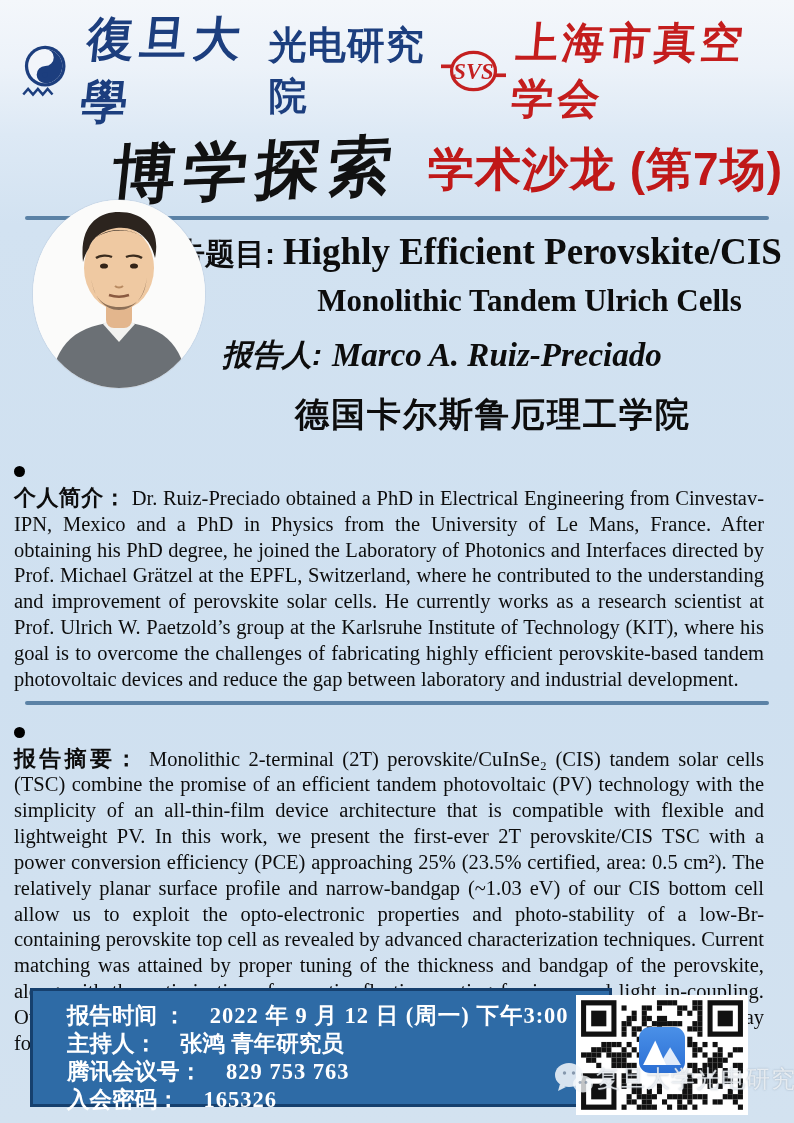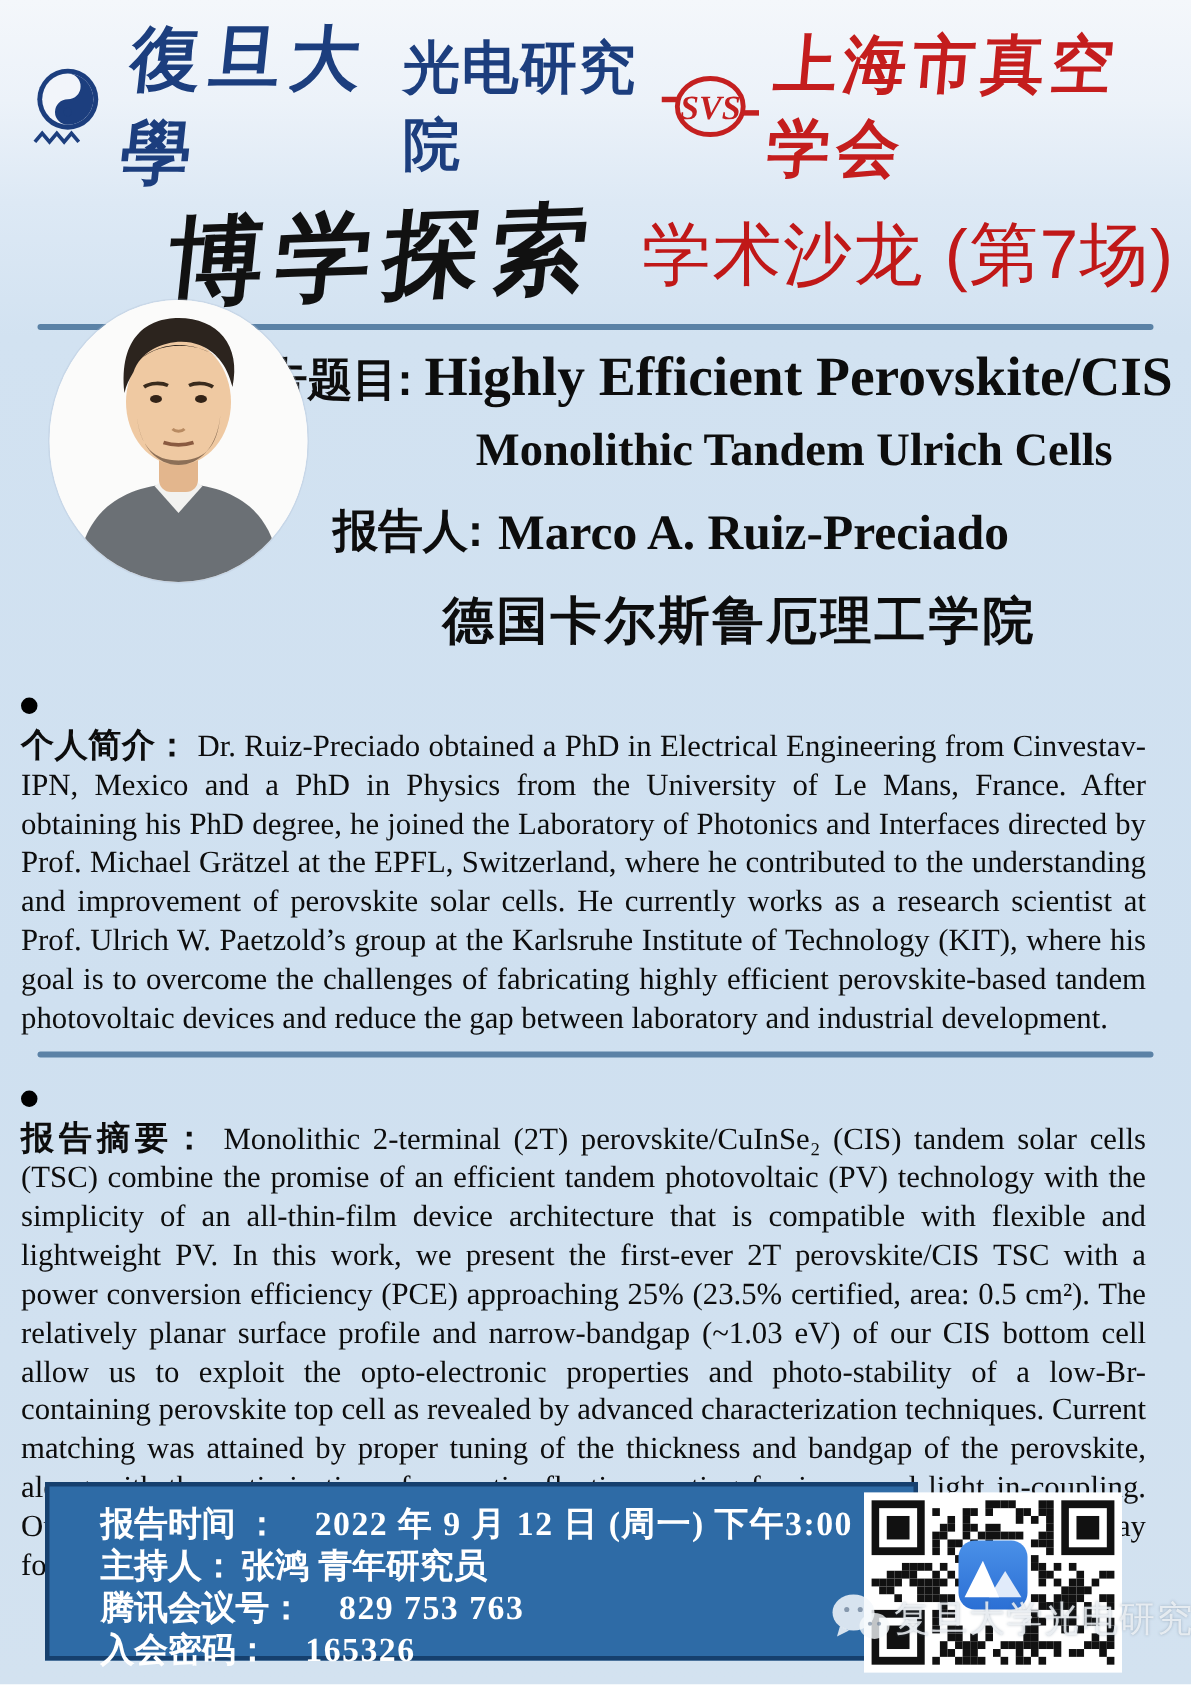--- a/index.html
+++ b/index.html
@@ -8,32 +8,32 @@
     background:linear-gradient(180deg,#f4f7fb 0%,#ecf2f9 6%,#dde9f5 12%,#d2e2f1 20%,#cfe0f0 60%,#d3e2f0 100%);
     font-family:"Liberation Sans","DejaVu Sans",sans-serif;
   }
   
   .hrow1{display:flex;align-items:center;padding:8px 18px 0 20px;}
   .uni-name{font-size:47px;font-weight:bold;color:#1c3e7e;margin-left:14px;letter-spacing:6px;transform:skewX(-6deg);font-family:"Liberation Serif",serif;}
   .inst-name{font-size:38px;font-weight:bold;color:#1c3e7e;margin-left:12px;letter-spacing:1px;}
   .society-name{font-size:42px;font-weight:bold;color:#c41d1d;margin-left:8px;letter-spacing:4px;transform:skewX(-5deg);font-family:"Liberation Serif",serif;}
   .hrow2{display:flex;align-items:center;margin:-4px 0 0 112px;height:80px;}
   .series-title{font-size:64px;font-weight:bold;color:#111;transform:rotate(-2deg) skewX(-8deg);letter-spacing:8px;font-family:"Liberation Serif",serif;}
-  .event-title{font-size:46px;font-weight:400;color:#c01818;margin-left:28px;letter-spacing:1px;}
+  .event-title{font-size:46px;font-weight:700;color:#c01818;margin-left:28px;letter-spacing:1px;}
   .divider{height:4px;background:#5b82a6;margin:6px 25px 0 25px;border-radius:2px;}
   
   .title-block{margin:10px 30px 0 145px;color:#0d0d0d;}
   .title-line1{display:flex;align-items:baseline;}
   .title-label{font-size:30px;font-weight:bold;white-space:nowrap;}
   .title-en{font-family:"Liberation Serif","DejaVu Serif",serif;font-weight:bold;font-size:37px;margin-left:8px;white-space:nowrap;}
   .title-line2{font-family:"Liberation Serif","DejaVu Serif",serif;font-weight:bold;font-size:31px;text-align:center;margin:8px 0 0 150px;}
   
   .speaker-photo{position:absolute;left:33px;top:200px;width:172px;height:188px;border-radius:50%;background:#fcfcfc;overflow:hidden;box-shadow:0 0 0 1px rgba(180,195,215,.35);}
   .speaker-block{margin:16px 30px 0 222px;}
-  .speaker-line{display:flex;align-items:flex-end;}
+  .speaker-line{display:flex;align-items:center;font-style:italic;}
   .speaker-label{font-size:30px;font-weight:bold;color:#0d0d0d;white-space:nowrap;}
   .speaker-name{font-family:"Liberation Serif","DejaVu Serif",serif;font-weight:bold;font-size:33px;color:#0d0d0d;margin-left:10px;white-space:nowrap;}
   .speaker-affiliation{font-size:34px;font-weight:bold;color:#0d0d0d;text-align:center;margin-top:16px;letter-spacing:2px;}
   
   .section{display:flex;margin:20px 30px 0 14px;flex-direction:column;}
   .section.abstract{margin-top:14px;}
   .bullet{width:26px;flex:0 0 26px;}
   .bullet::before{content:"";display:block;width:11px;height:11px;border-radius:50%;background:#000;margin-top:8px;}
   .section p{margin:0;flex:1;text-align:justify;font-family:"Liberation Serif","DejaVu Serif",serif;font-size:20.5px;line-height:1.26;color:#0d0d0d;}
   .sec-label{font-family:"Liberation Sans","DejaVu Sans",sans-serif;font-weight:bold;font-size:22px;}
@@ -129,21 +129,21 @@
     <p><span class="sec-label">报告摘要：</span> <span>Monolithic 2-terminal (2T) perovskite/CuInSe₂ (CIS) tandem solar cells (TSC) combine the promise of an efficient tandem photovoltaic (PV) technology with the simplicity of an all-thin-film device architecture that is compatible with flexible and lightweight PV. In this work, we present the first-ever 2T perovskite/CIS TSC with a power conversion efficiency (PCE) approaching 25% (23.5% certified, area: 0.5 cm²). The relatively planar surface profile and narrow-bandgap (~1.03 eV) of our CIS bottom cell allow us to exploit the opto-electronic properties and photo-stability of a low-Br-containing perovskite top cell as revealed by advanced characterization techniques. Current matching was attained by proper tuning of the thickness and bandgap of the perovskite, along with the optimization of an anti-reflective coating for improved light in-coupling. Our study sets the baseline for fabricating efficient perovskite/CIS TSCs, paving the way for future developments that might push the efficiencies over 30%.</span></p>
   </div>
 
   <div class="footer">
     <div class="frow">
       <span class="flabel">报告时间 ：</span>
       <span class="fvalue">2022 年 9 月 12 日 (周一) 下午3:00</span>
     </div>
     <div class="frow">
       <span class="flabel">主持人：</span>
-      <span class="flabel" style="margin-left:4px;">张鸿  青年研究员</span>
+      <span class="flabel" style="margin-left:23px;">张鸿  青年研究员</span>
     </div>
     <div class="frow">
       <span class="flabel">腾讯会议号：</span>
       <span class="fvalue">829 753 763</span>
     </div>
     <div class="frow">
       <span class="flabel">入会密码：</span>
       <span class="fvalue">165326</span>
     </div>
   </div>

